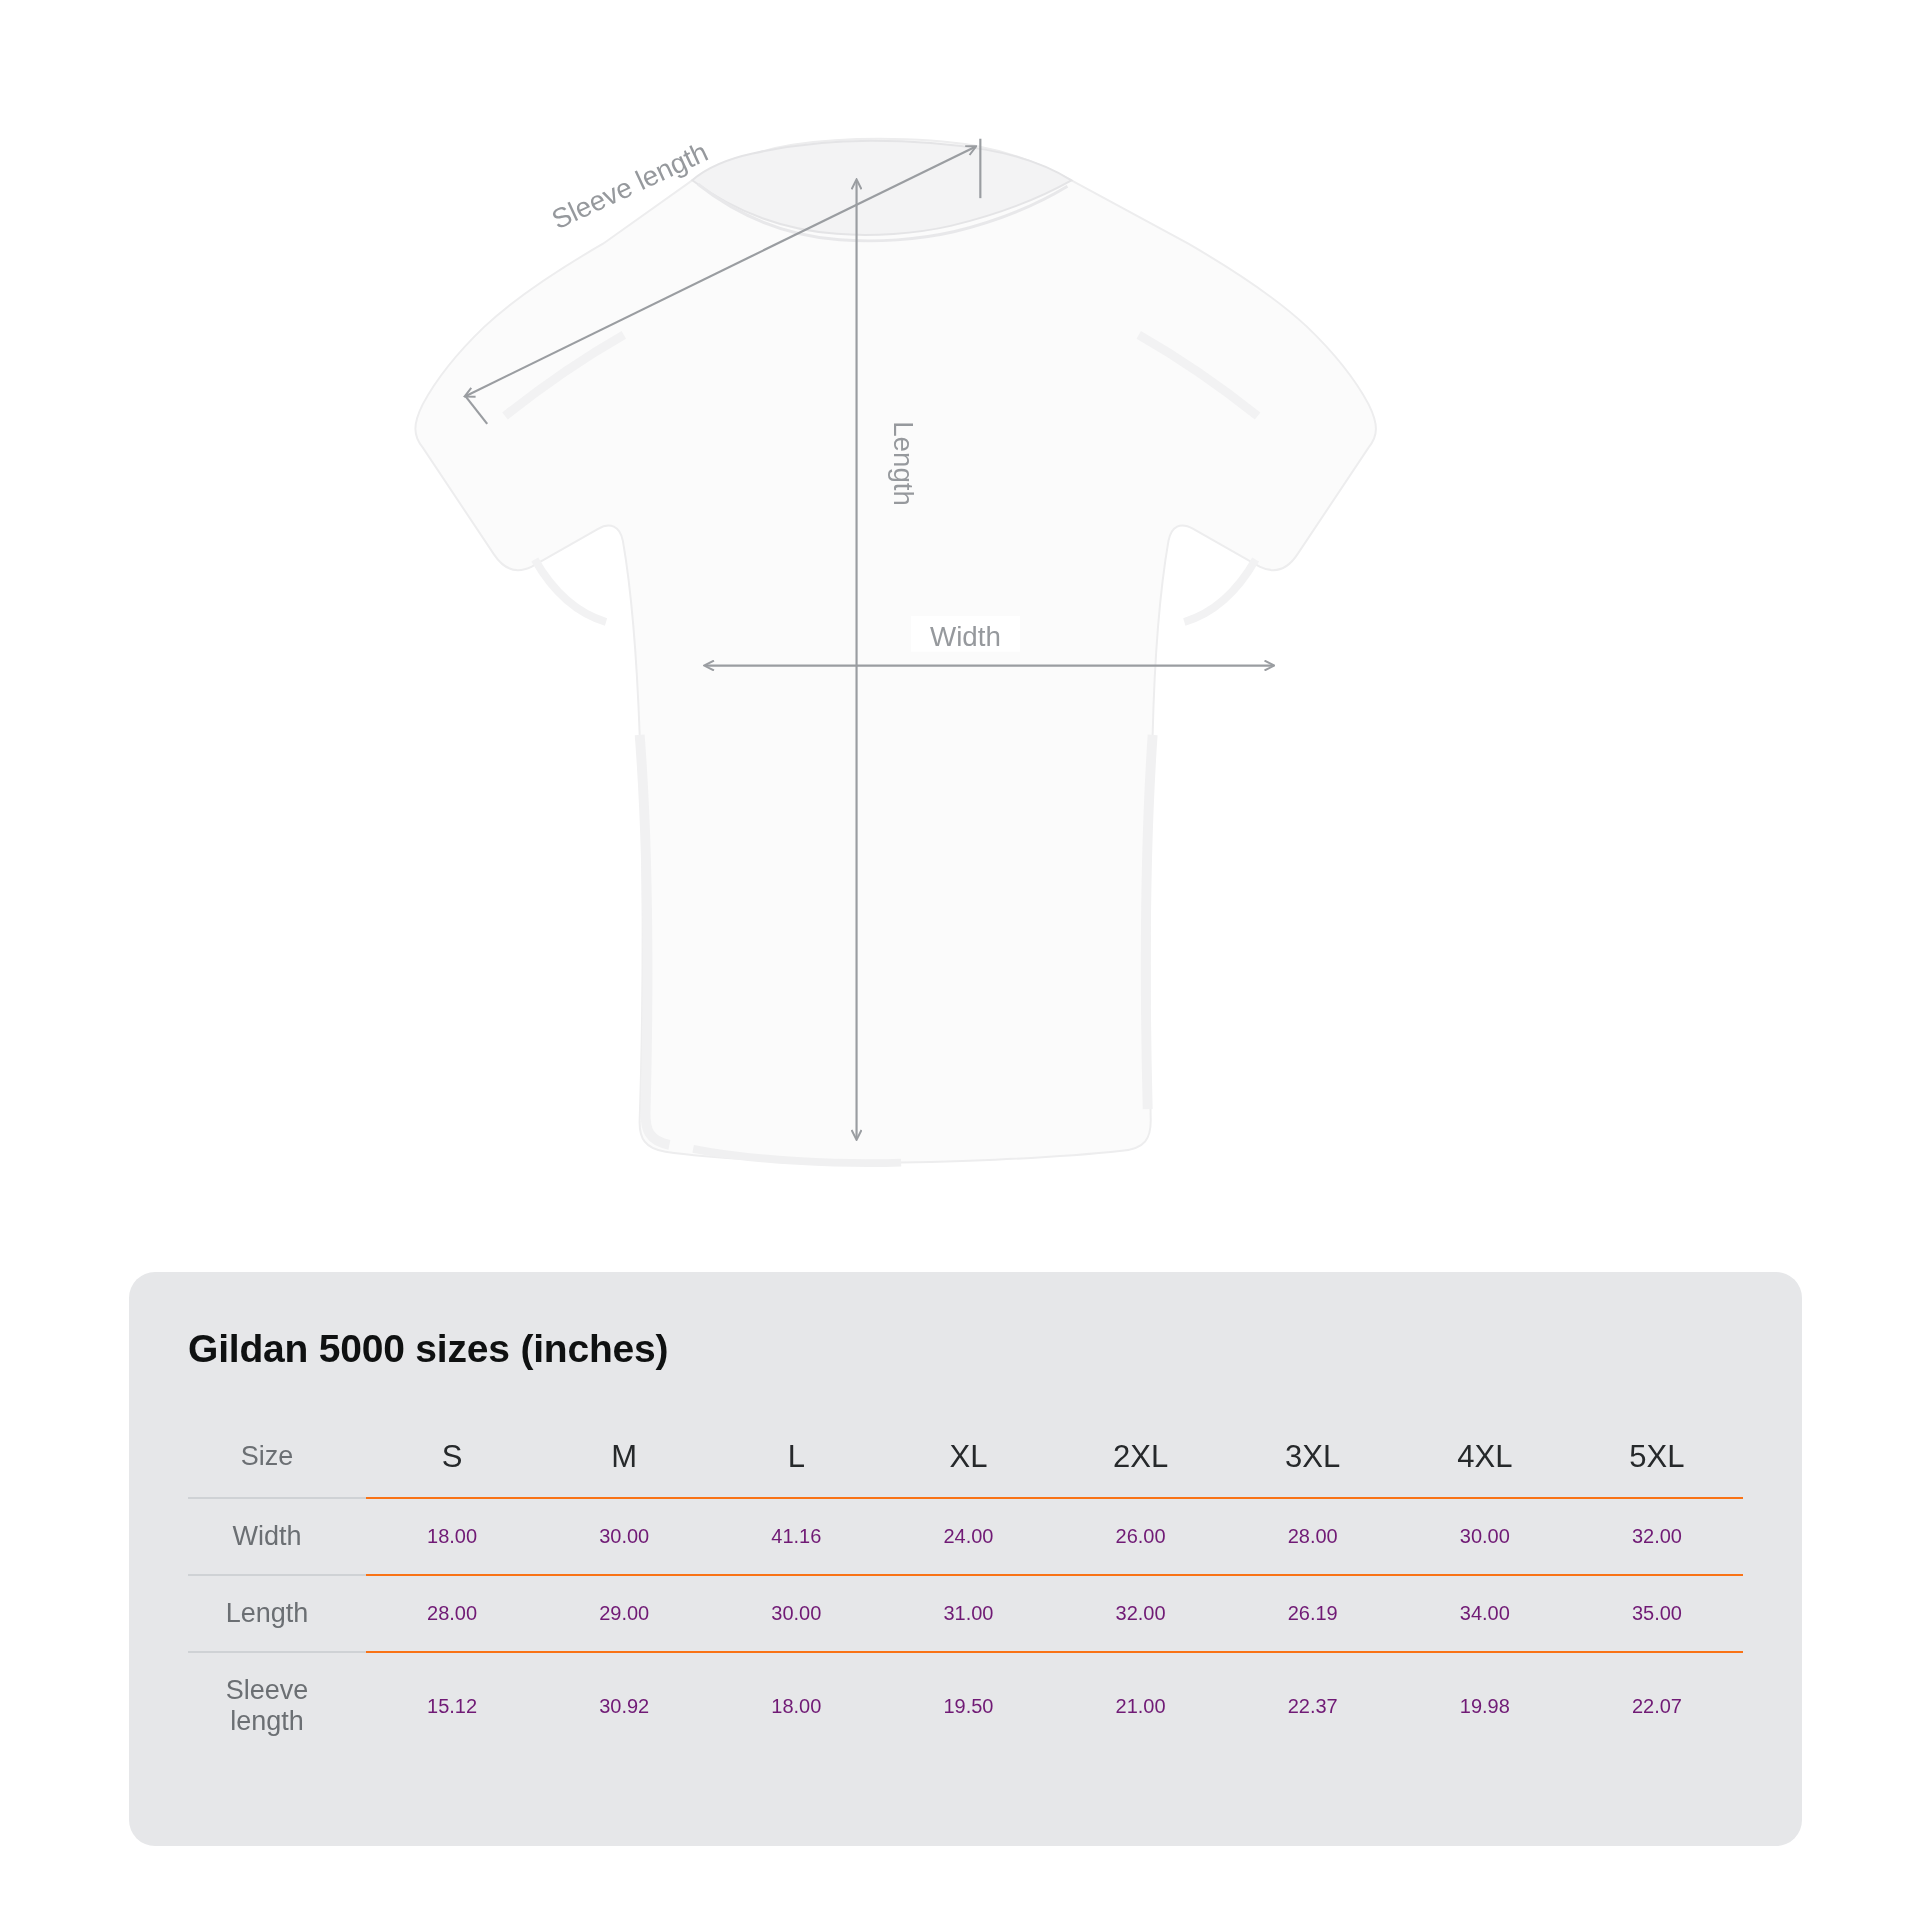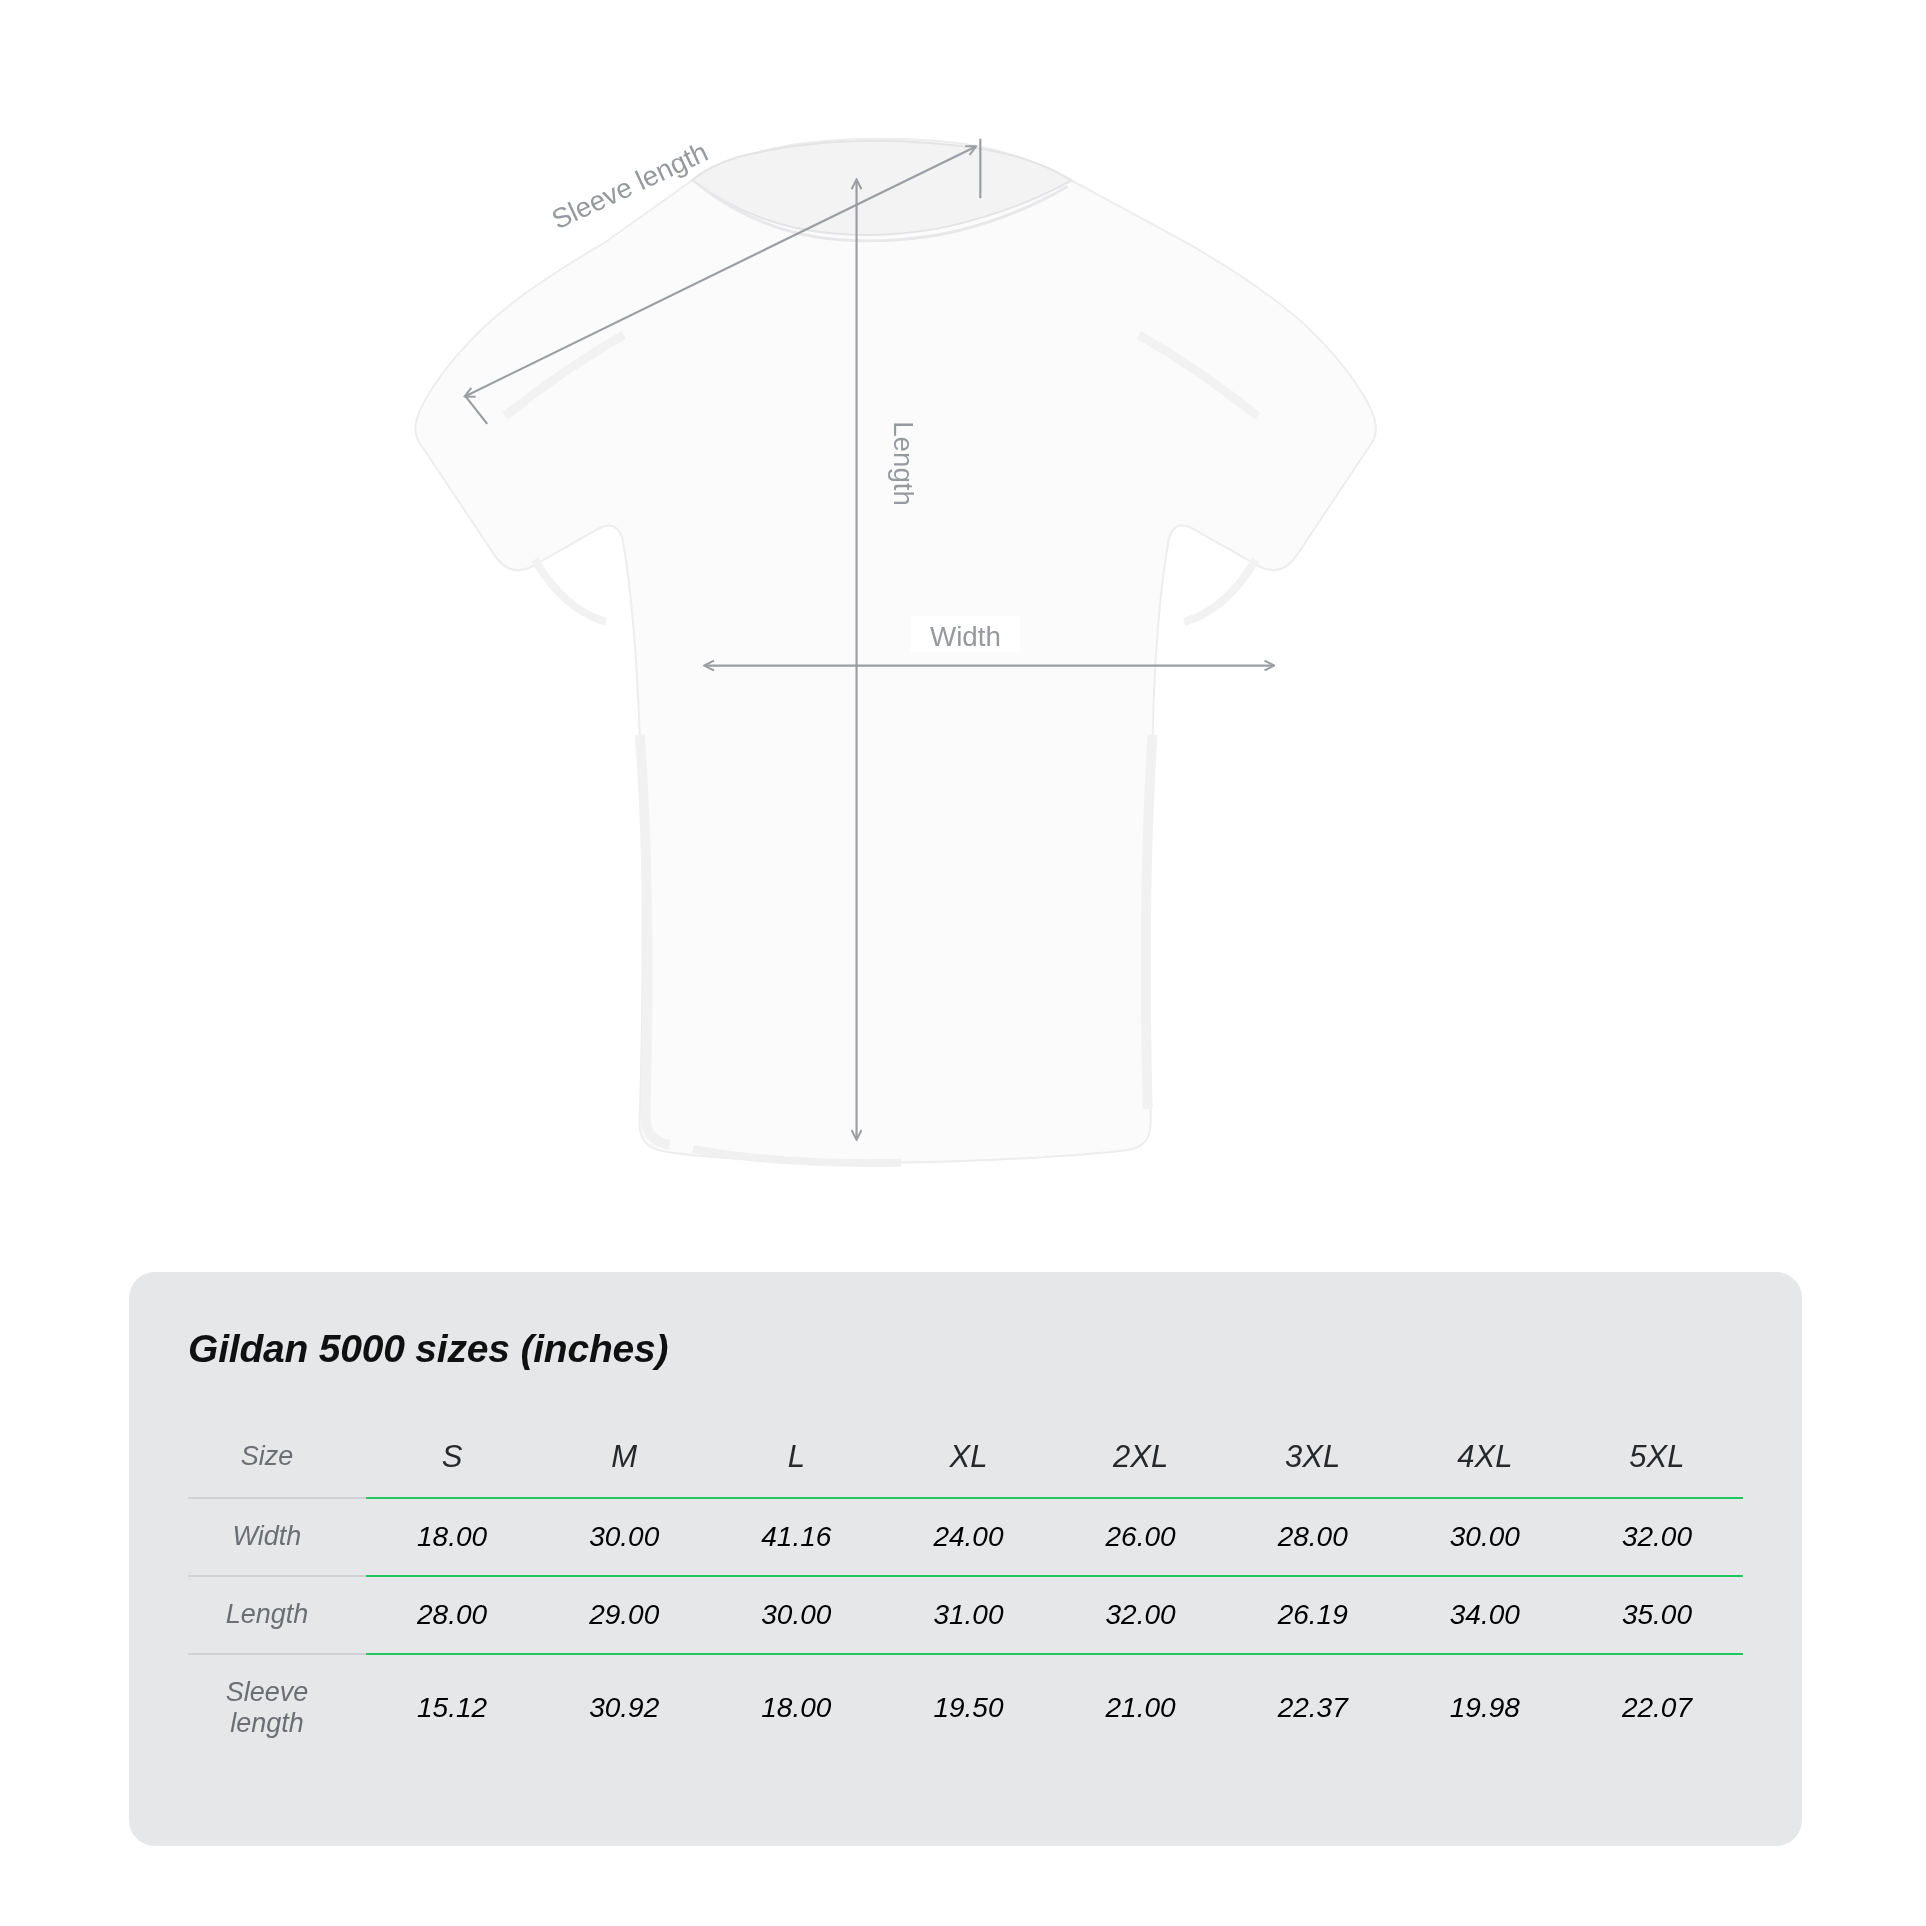--- a/index.html
+++ b/index.html
@@ -31,21 +31,20 @@
   .size-card {
     position: absolute;
     left: 129px;
     top: 1272px;
     width: 1673px;
     height: 574px;
     background: #e6e7e9;
     border-radius: 26px;
     box-sizing: border-box;
     padding: 55px 59px 53px 59px;
-    font-style: italic;
   }
   .size-title {
     font-size: 39px;
     font-weight: bold;
     color: #0f1111;
     letter-spacing: -0.2px;
     margin: 0 0 46px 0;
     font-family: "Liberation Sans", sans-serif;
   }
   table.size-table {
@@ -69,23 +68,23 @@
     font-size: 27px;
     padding-right: 20px;
     line-height: 1.15;
   }
   table.size-table th.sizehead {
     font-size: 31px;
     color: #26292b;
     font-weight: normal;
   }
   table.size-table tbody tr td {
-    border-top: 2px solid #22c55e;
-    color: #000000;
-    font-size: 28px;
+    border-top: 2px solid #f97316;
+    color: #701a75;
+    font-size: 20px;
   }
   table.size-table tbody tr td.rowhead {
     border-top: 2px solid #cfd2d5;
   }
   table.size-table thead tr th.rowhead {
     border: none;
   }
   .cell-pad { padding-left: 6px; }
 </style>
 </head>

